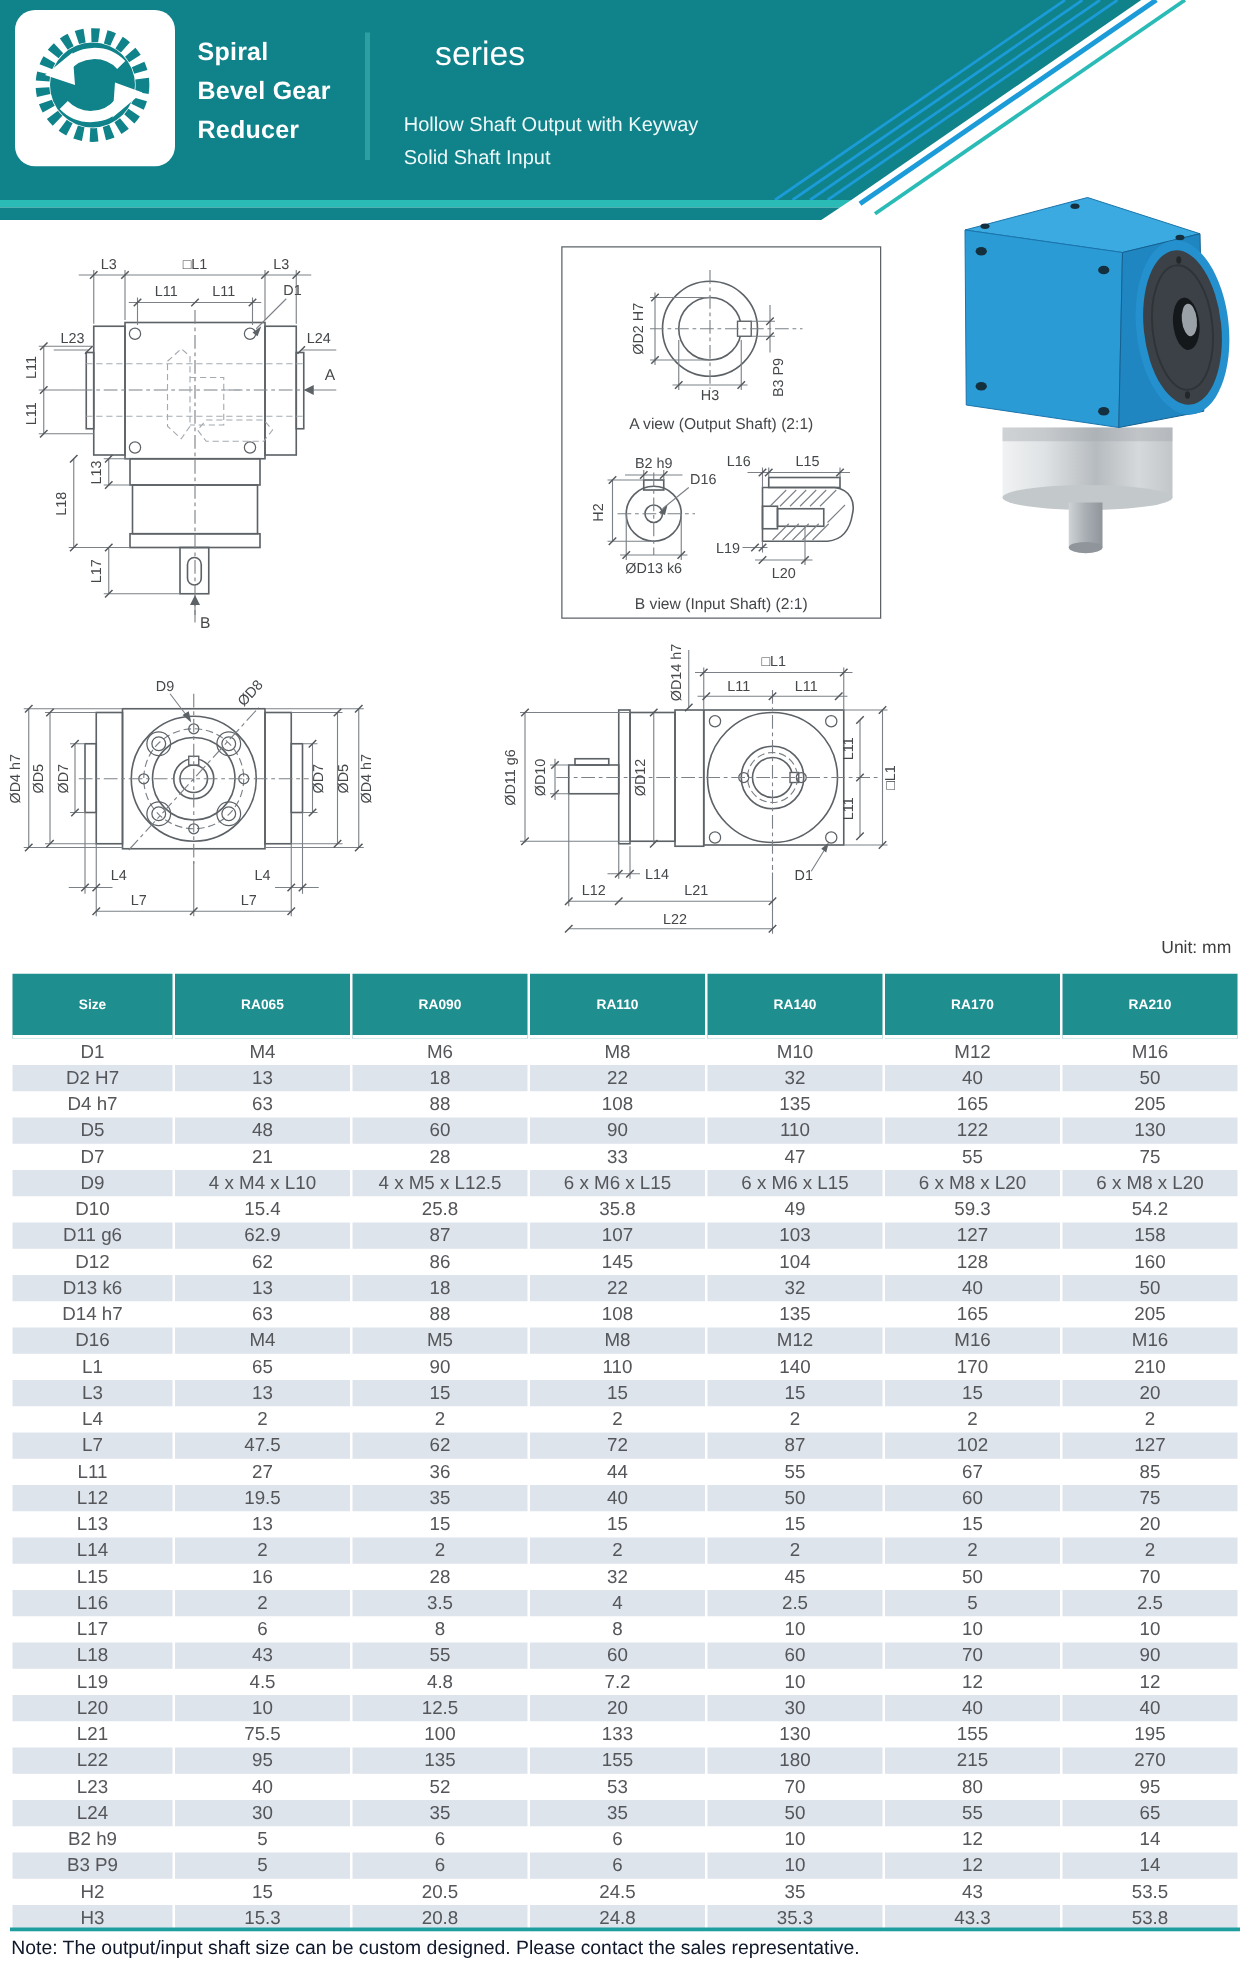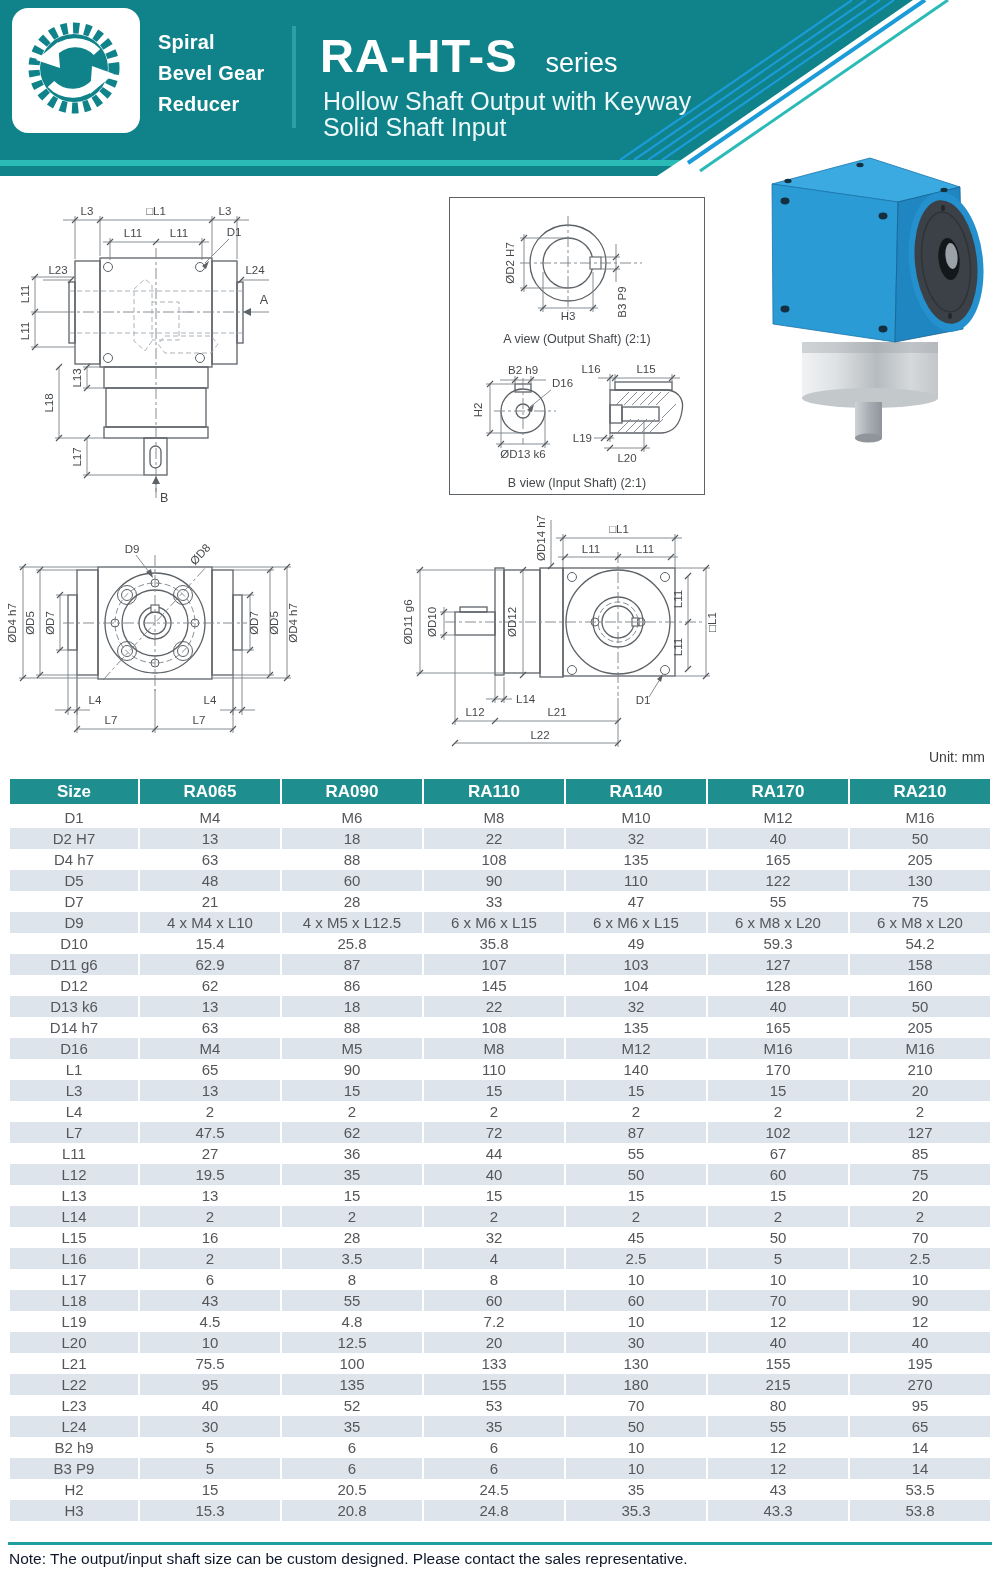--- a/index.html
+++ b/index.html
@@ -8,38 +8,38 @@
   .abs{position:absolute;}
   
   .banner{position:absolute;left:0;top:0;}
   .logo{position:absolute;left:12px;top:8px;width:128px;height:125px;background:#fff;border-radius:16px;}
   .logo svg{position:absolute;left:0;top:0;}
   .brand{position:absolute;left:158px;top:27px;color:#fff;font-size:20px;line-height:31px;font-weight:600;letter-spacing:.2px;}
   .hdr-divider{position:absolute;left:292px;top:26px;width:4px;height:102px;background:#2c9fa4;}
   .title-row{position:absolute;left:320px;top:28px;display:flex;align-items:baseline;color:#fff;}
   .series-title{font-size:47px;font-weight:bold;letter-spacing:1px;}
   .series-suffix{font-size:27px;font-weight:400;margin-left:28px;}
-  .subtitle{position:absolute;left:323px;top:88px;color:#eef9f9;font-size:25px;line-height:26px;font-weight:400;}
+  .subtitle{position:absolute;left:323px;top:88px;color:#eef9f9;font-size:16px;line-height:26px;font-weight:400;}
   
   svg text{font-family:"Liberation Sans",sans-serif;}
   .ol{fill:none;stroke:#5d6267;stroke-width:1.3;}
   .olt{fill:none;stroke:#5d6267;stroke-width:1;}
   .thin{fill:none;stroke:#7b8187;stroke-width:.9;}
   .cl{stroke-dasharray:11 3 3 3;}
   .dash{stroke-dasharray:6 3;}
   .hid{fill:none;stroke:#a3aab0;stroke-width:.9;stroke-dasharray:5 3;}
   .tick{fill:none;stroke:#55595d;stroke-width:1.2;}
   .ah{fill:#5d6267;stroke:none;}
   .t{font-size:11.5px;fill:#45484b;}
   .tt{font-size:12.5px;fill:#45484b;}
   .wfill{fill:#fff;stroke:#5d6267;stroke-width:1.1;}
   
   .unit{position:absolute;top:749px;right:15px;font-size:14px;color:#3b3d3f;}
   .spec{position:absolute;left:8px;top:779px;width:984px;border-collapse:separate;border-spacing:2px 0;table-layout:fixed;}
-  .spec th{background:#1f8e8f;color:#fff;font-size:17px;font-weight:bold;height:25px;border-bottom:3px solid #fff;padding:0;}
+  .spec th{background:#1f8e8f;color:#fff;font-size:11px;font-weight:bold;height:25px;border-bottom:3px solid #fff;padding:12px;}
   .spec td{height:21px;text-align:center;font-size:15px;color:#54565a;padding:0;white-space:nowrap;}
   .spec tbody tr:nth-child(even) td{background:#dee4ec;}
   .table-rule{position:absolute;left:8px;top:1542px;width:984px;height:3px;background:#1f9ea0;}
   .note{position:absolute;left:9px;top:1550px;font-size:15.5px;color:#0f172a;}
 </style>
 </head>
 <body>
 
 <div class="page">
 
@@ -70,21 +70,20 @@
 
   <div class="brand">
     <div>Spiral</div>
     <div>Bevel Gear</div>
     <div>Reducer</div>
   </div>
 
   <div class="hdr-divider"></div>
 
   <div class="title-row">
-    <span class="series-title">RA-HT-S</span>
     <span class="series-suffix">series</span>
   </div>
 
   <div class="subtitle">
     <div>Hollow Shaft Output with Keyway</div>
     <div>Solid Shaft Input</div>
   </div>
 
   <svg class="abs" style="left:740px;top:152px" width="250" height="300" viewBox="0 0 250 300">
     <defs>

